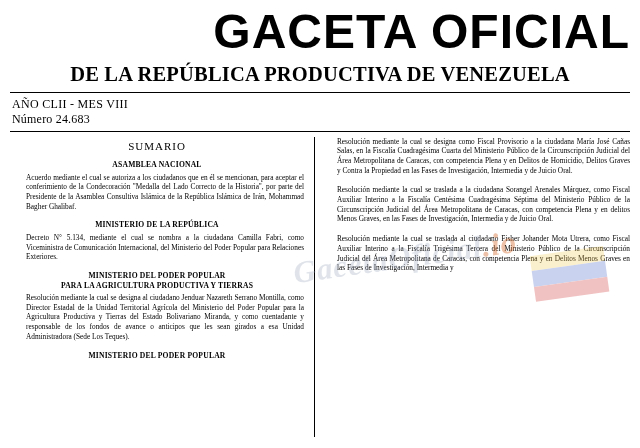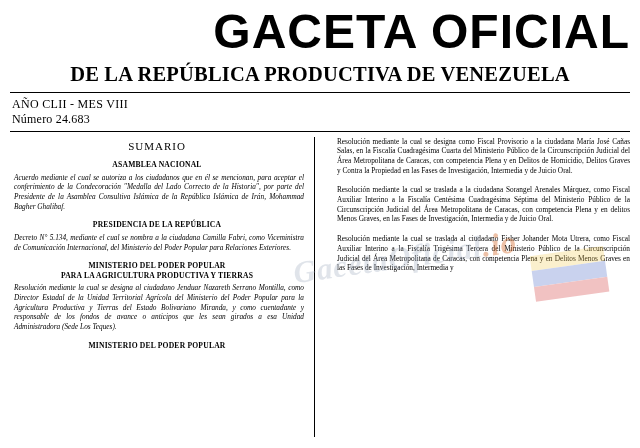--- a/index.html
+++ b/index.html
@@ -106,23 +106,22 @@
     text-align: center;
     font-weight: bold;
     font-size: 7.6px;
     letter-spacing: 0.2px;
     margin: 0 0 3px 0;
     line-height: 1.25;
   }
   .org-head-spaced { margin-top: 9px; }
 
   .para {
-    margin: 0 0 9px 4px;
+    margin: 0 0 9px 16px;
     text-align: justify;
-    font-style: italic;
   }
   .para-r {
     margin: 0 0 10px 12px;
     text-align: justify;
   }
 
   
   .watermark {
     position: absolute;
     left: 296px;
@@ -182,21 +181,21 @@
   <hr class="rule-thin">
 
   <div class="columns">
 
     <div class="col col-left">
       <div class="sumario">SUMARIO</div>
 
       <div class="org-head">ASAMBLEA NACIONAL</div>
       <div class="para">Acuerdo mediante el cual se autoriza a los ciudadanos que en él se mencionan, para aceptar el conferimiento de la Condecoración "Medalla del Lado Correcto de la Historia", por parte del Presidente de la Asamblea Consultiva Islámica de la República Islámica de Irán, Mohammad Bagher Ghalibaf.</div>
 
-      <div class="org-head org-head-spaced">PRESIDENCIA DE LA REPÚBLICA</div>
+      <div class="org-head org-head-spaced">MINISTERIO DE LA REPÚBLICA</div>
       <div class="para">Decreto N° 5.134, mediante el cual se nombra a la ciudadana Camilla Fabri, como Viceministra de Comunicación Internacional, del Ministerio del Poder Popular para Relaciones Exteriores.</div>
 
       <div class="org-head org-head-spaced" style="white-space: pre-line;">MINISTERIO DEL PODER POPULAR
 PARA LA AGRICULTURA PRODUCTIVA Y TIERRAS</div>
       <div class="para">Resolución mediante la cual se designa al ciudadano Jenduar Nazareth Serrano Montilla, como Director Estadal de la Unidad Territorial Agrícola del Ministerio del Poder Popular para la Agricultura Productiva y Tierras del Estado Bolivariano Miranda, y como cuentadante y responsable de los fondos de avance o anticipos que les sean girados a esa Unidad Administradora (Sede Los Teques).</div>
 
       <div class="org-head org-head-spaced">MINISTERIO DEL PODER POPULAR</div>
     </div>
 
     <div class="col col-right">

